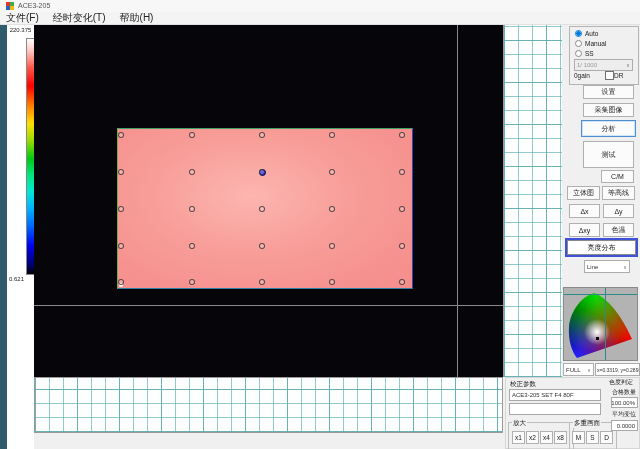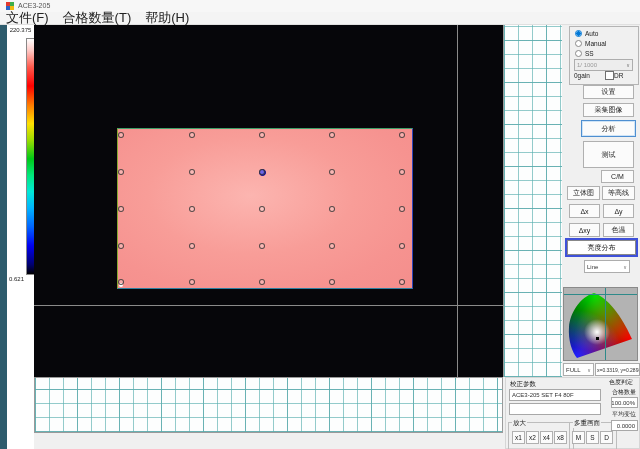--- a/index.html
+++ b/index.html
@@ -5,21 +5,21 @@
   html,body{margin:0;padding:0;}
   body{width:640px;height:449px;font-family:"Liberation Sans",sans-serif;background:#f0f0f0;}
   #app{position:relative;width:640px;height:449px;overflow:hidden;background:#f0f0f0;}
   .abs{position:absolute;}
   
   #titlebar{left:0;top:0;width:640px;height:12px;background:#f7f7f7;border-bottom:1px solid #e8e8e8;}
   #appicon{left:6px;top:2px;width:8px;height:8px;display:grid;grid-template-columns:4px 4px;grid-template-rows:4px 4px;}
   #appicon i{display:block;}
   #title-text{left:18px;top:2px;font-size:7px;color:#555;}
   #menubar{left:0;top:12px;width:640px;height:13px;background:#f4f4f4;border-bottom:1px solid #e0e0e0;display:flex;align-items:center;padding-left:6px;box-sizing:border-box;}
-  .menu-item{font-size:13px;color:#222;margin-right:14px;white-space:nowrap;}
+  .menu-item{font-size:10px;color:#222;margin-right:14px;white-space:nowrap;}
   
   #left-strip{left:0;top:25px;width:7px;height:424px;background:#2e5c6d;}
   #scale-panel{left:7px;top:25px;width:27px;height:424px;background:#ffffff;}
   #scale-max{left:7px;top:27px;width:27px;text-align:center;font-size:6px;color:#222;}
   #scale-min{left:9px;top:276px;width:25px;text-align:left;font-size:6px;color:#222;}
   #scale-bar{left:26px;top:38px;width:7px;height:235px;border:1px solid #888;
     background:linear-gradient(to bottom,#ffffff 0%,#ffc8c4 5%,#ff5a4d 12%,#ff0000 20%,#ff7a00 28%,#ffe000 36%,#9cdc00 43%,#00c818 51%,#00e87c 58%,#00e8d8 65%,#00b4ff 72%,#0064ff 80%,#0000f0 88%,#000070 96%,#000000 100%);}
   
   #viewport{left:34px;top:25px;width:469px;height:352px;background:#06060a;}
   #v-split{left:423px;top:0;width:1px;height:352px;background:#8a8a8a;}
@@ -80,21 +80,21 @@
       <i style="background:#e03a2f"></i>
         <i style="background:#3fae49"></i>
         <i style="background:#2b63c6"></i>
         <i style="background:#f2b90d"></i>
     </div>
     <div class="abs" id="title-text">ACE3-205</div>
   </div>
 
   <div class="abs" id="menubar">
     <span class="menu-item">文件(F)</span>
-    <span class="menu-item">合格数量(T)</span>
+    <span class="menu-item">经时变化(T)</span>
     <span class="menu-item">帮助(H)</span>
   </div>
 
   <div class="abs" id="left-strip"></div>
   <div class="abs" id="scale-panel"></div>
   <div class="abs" id="scale-max">220.375</div>
   <div class="abs" id="scale-bar"></div>
   <div class="abs" id="scale-min">0.621</div>
 
   <div class="abs" id="viewport">

